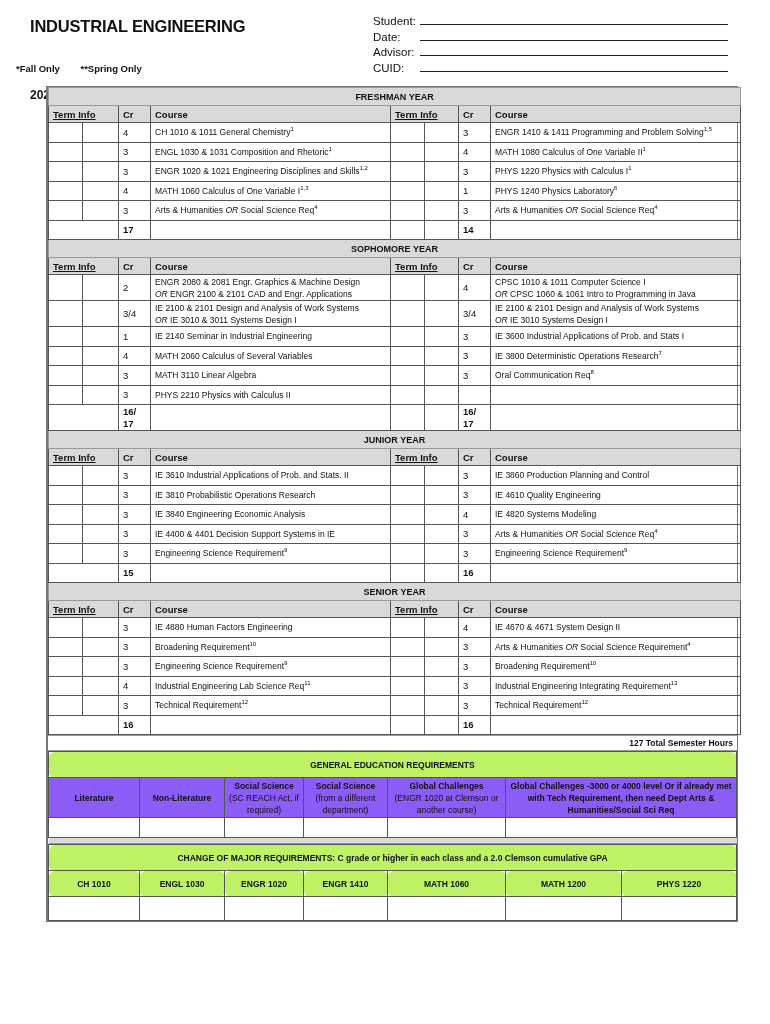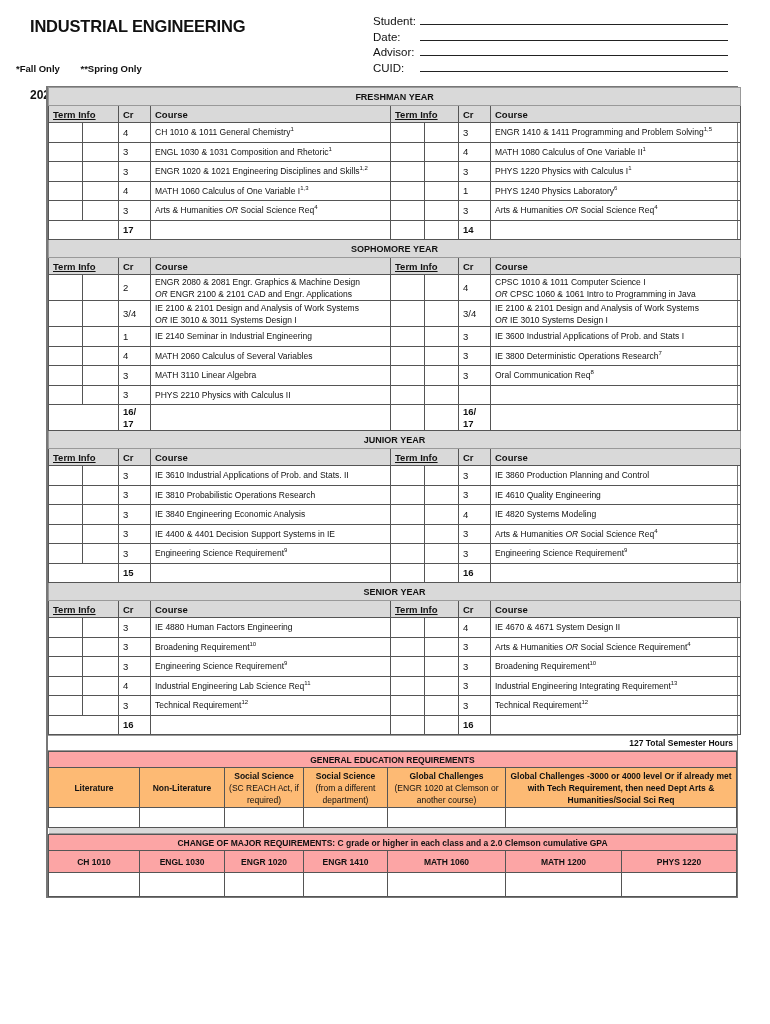--- a/index.html
+++ b/index.html
@@ -20,22 +20,22 @@
   .colhdr td { background: #d9d9d9; font-weight: bold; font-size: 9.5px; height: 17px; }
   .colhdr td.ti { text-align: left; text-decoration: underline; }
   td.cr { font-size: 9.5px; }
   td.tot { font-weight: bold; font-size: 9.5px; }
   td.two { height: 26px; white-space: normal; line-height: 12px; }
   td.tt { height: 26px; line-height: 12px; white-space: normal; }
   sup { font-size: 6px; vertical-align: super; line-height: 0; }
   .it { font-style: italic; }
   .total-row td { border-left: none; border-right: none; text-align: right; font-weight: bold; font-size: 8.5px; height: 15px; border-color: #999; }
   .gen td { text-align: center; font-weight: bold; font-size: 8.5px; white-space: normal; line-height: 12px; }
-  .gen .hd td { background: #fca5a5; height: 16px; }
-  .gen .cols td { background: #fdba74; height: 40px; }
+  .gen .hd td { background: #bef264; height: 26px; border-radius: 6px; }
+  .gen .cols td { background: #8b5cf6; height: 40px; }
   .gen .sub { font-weight: normal; }
   .gen .empty td { height: 20px; background: #fff; }
   .gap td { height: 6px; border-left: none; border-right: none; background: #d9d9d9; border-color: #999; }
 </style>
 </head>
 <body>
 
 <div class="title">INDUSTRIAL ENGINEERING</div>
 <div class="subtitle">2022 – 2023 Curriculum</div>
 <div class="legend">

